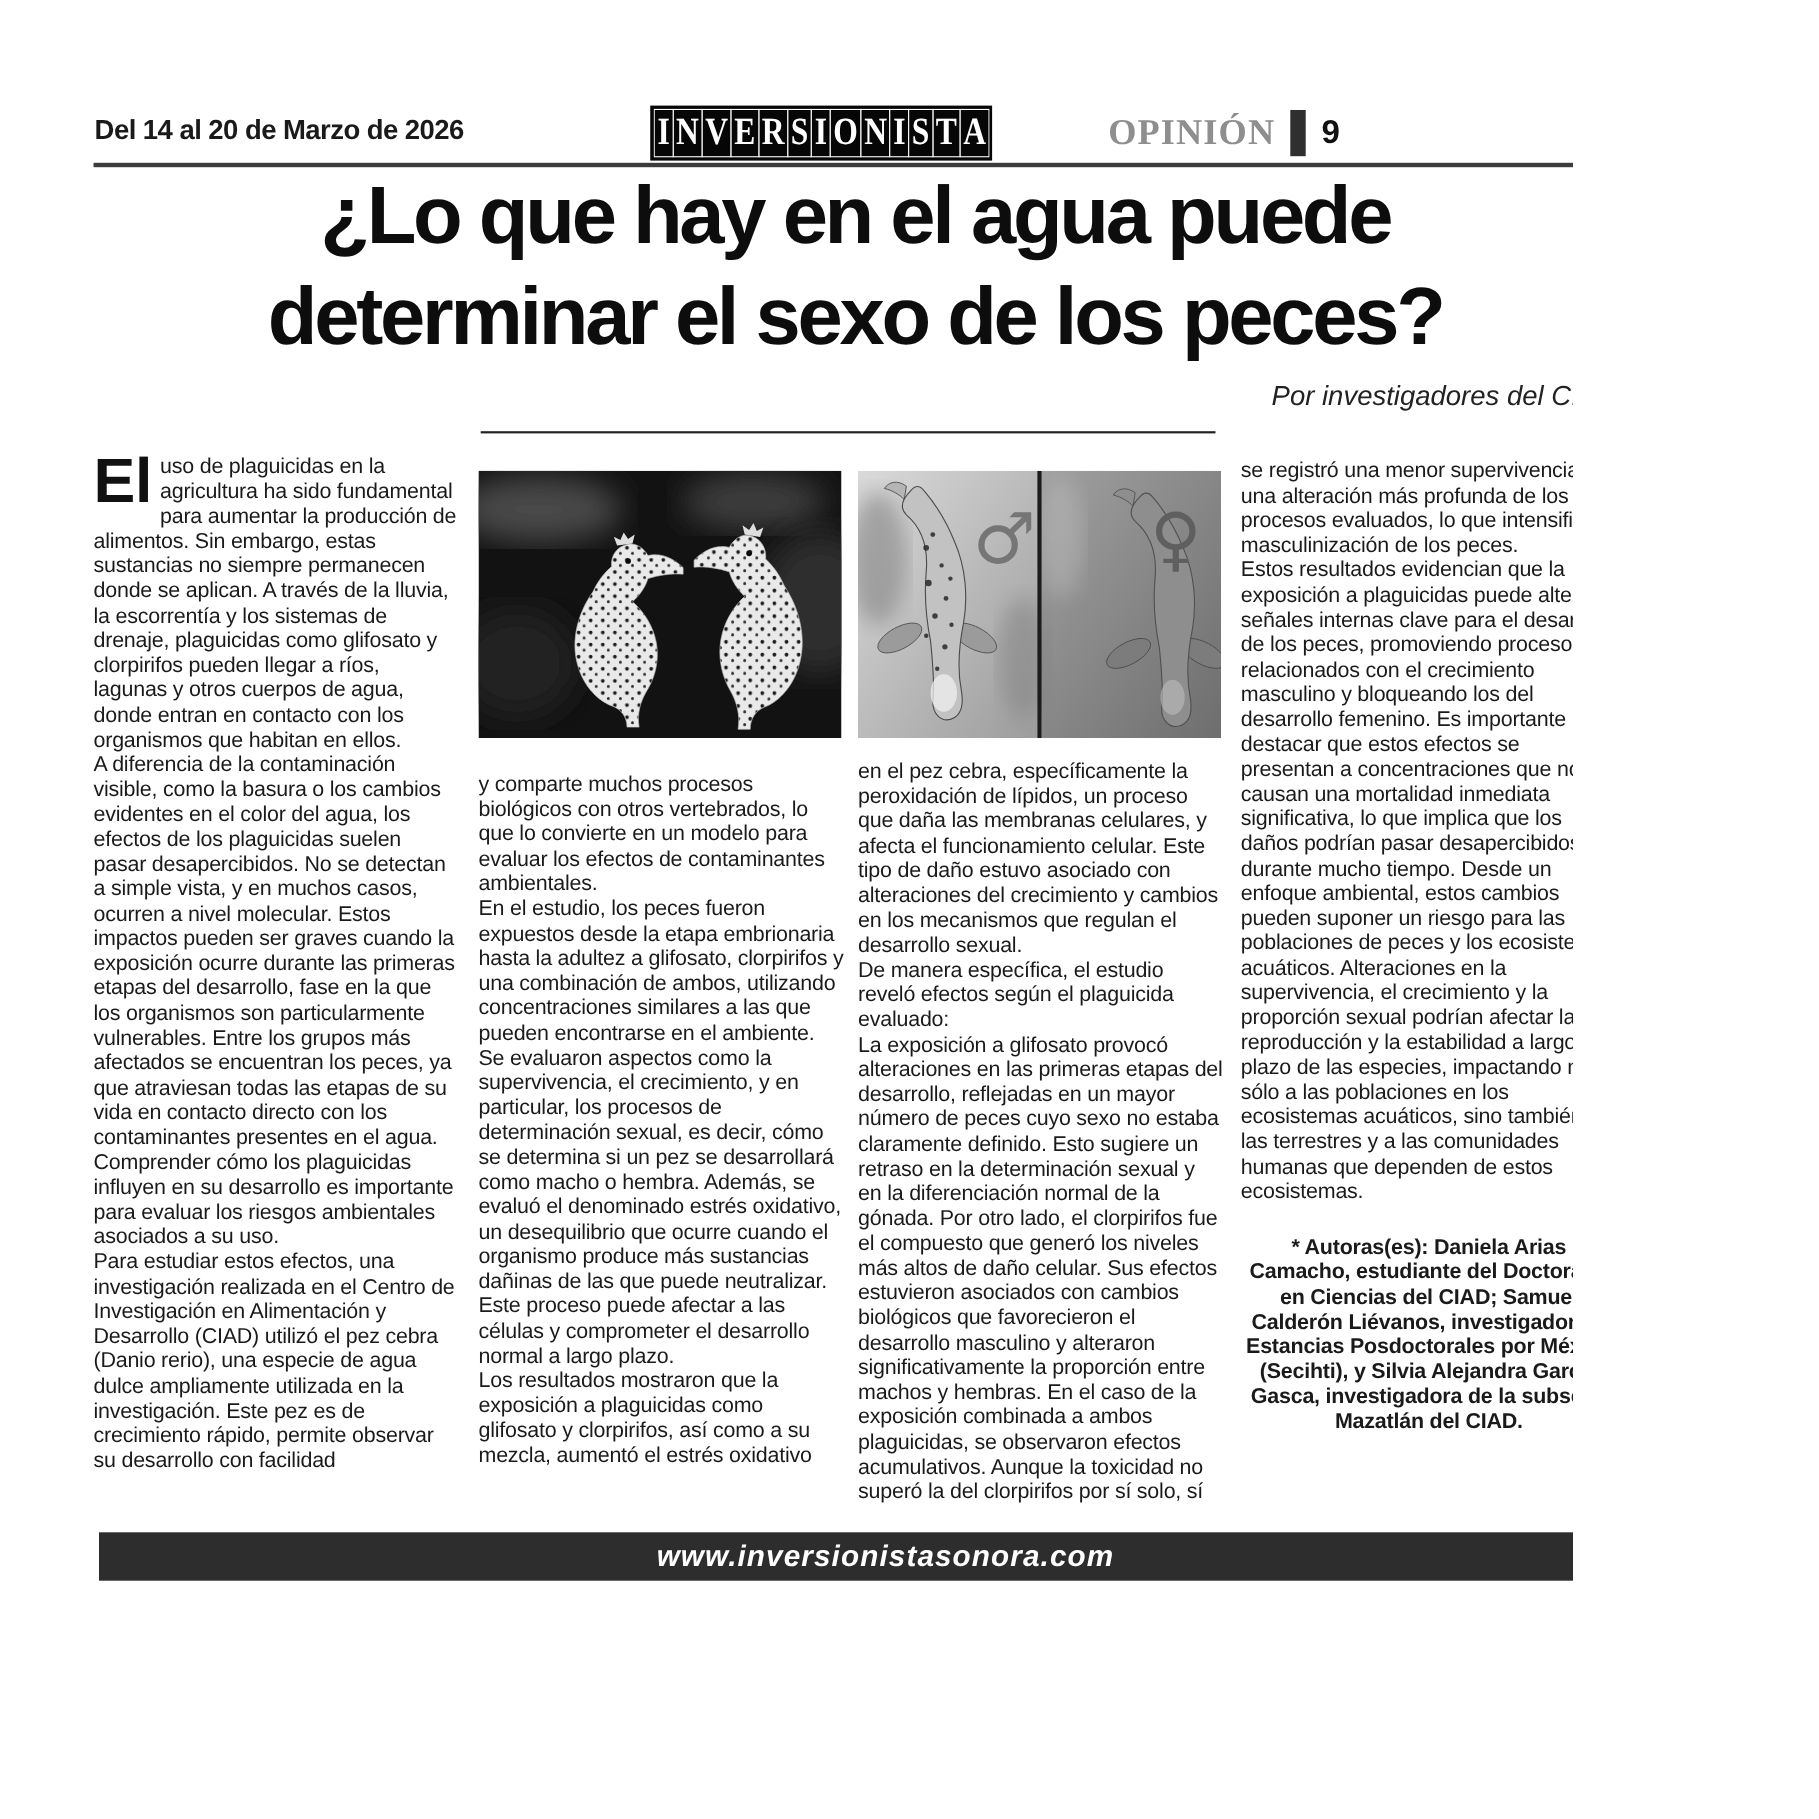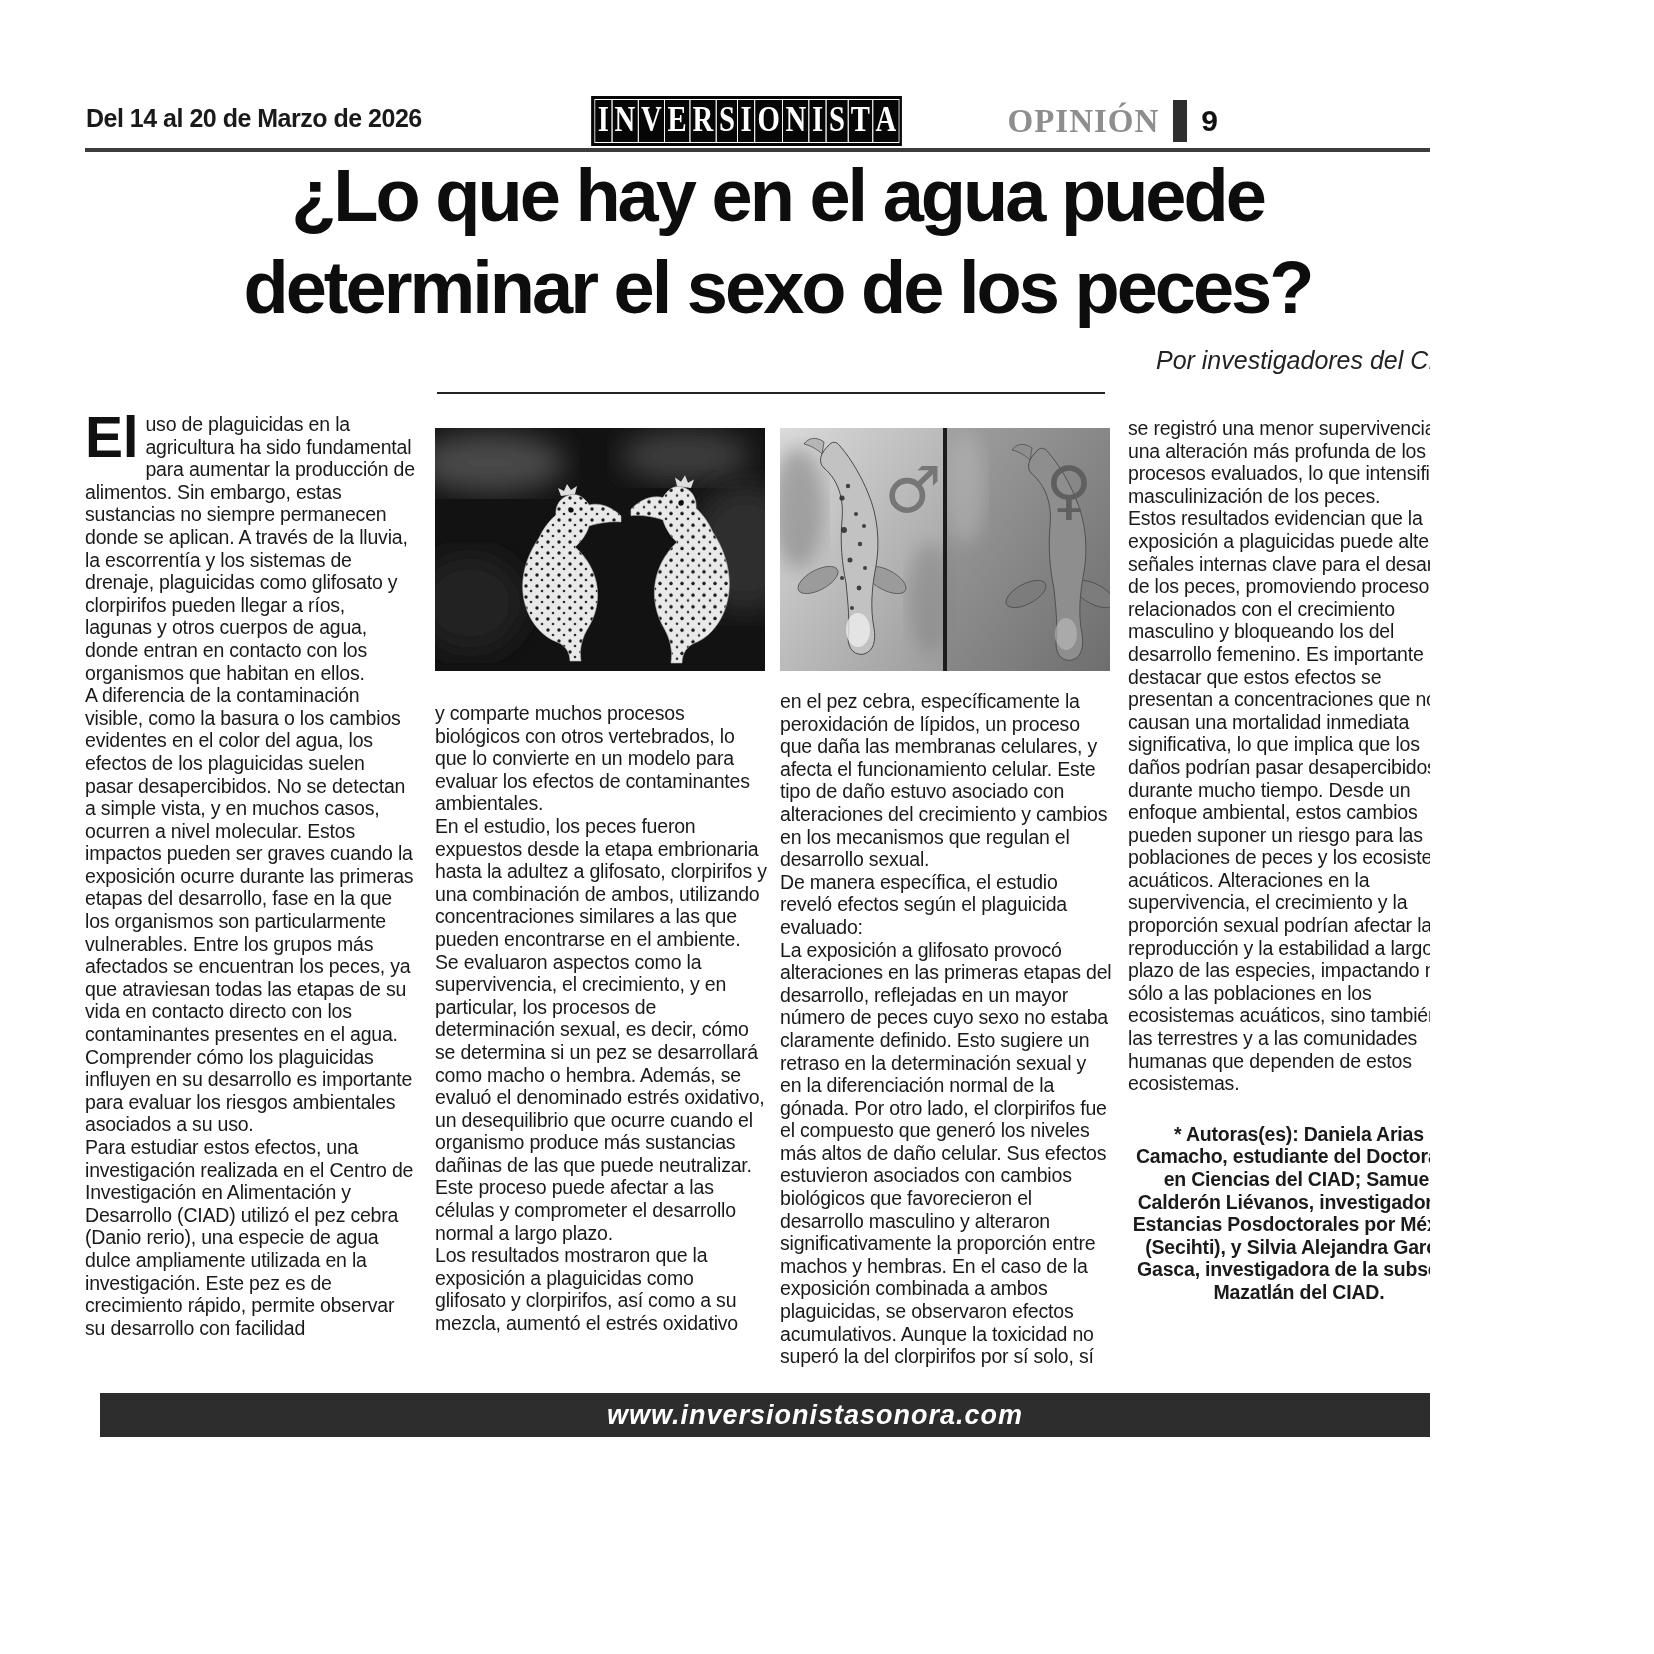--- a/index.html
+++ b/index.html
@@ -35,21 +35,21 @@
   .dropcap{float:left;font-size:57px;line-height:44px;padding:2px 7px 0 0;font-weight:700;color:#111;}
   .author-note{margin-top:28px !important;font-weight:700;text-align:center;line-height:22.6px;}
 
   
   .figure{position:absolute;width:330px;height:243px;}
   #fig-seahorses{left:435px;top:428px;}
   #fig-fish{left:780px;top:428px;}
   .figure svg{display:block;}
 
   
-  .footer-bar{position:absolute;left:100px;top:1393px;width:1430px;height:44px;background:#2d2d2d;
+  .footer-bar{position:absolute;left:90px;top:1393px;width:1430px;height:44px;background:#2d2d2d;
               display:flex;align-items:center;justify-content:center;}
   .footer-url{color:#ffffff;font-weight:700;font-style:italic;font-size:27px;letter-spacing:1px;}
 </style>
 </head>
 <body>
 
 <div class="page">
 
   <div class="date">Del 14 al 20 de Marzo de 2026</div>
   <div class="header-rule"></div>

